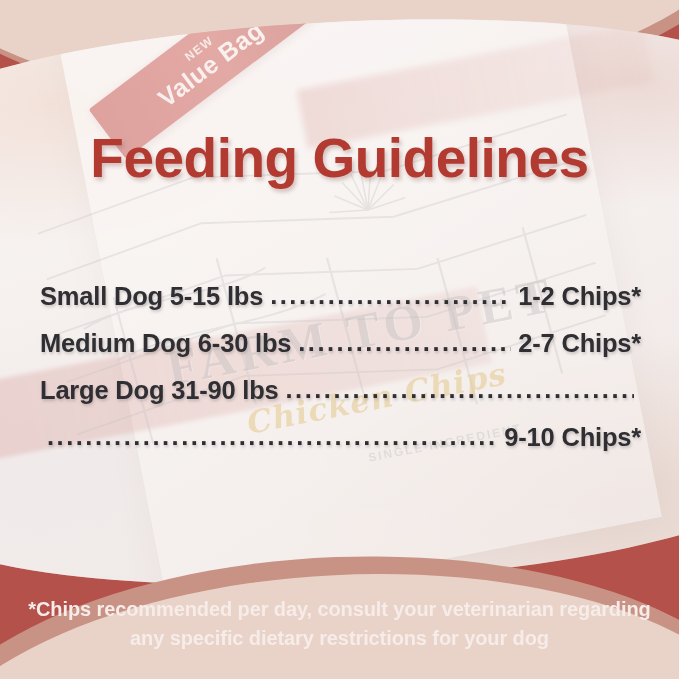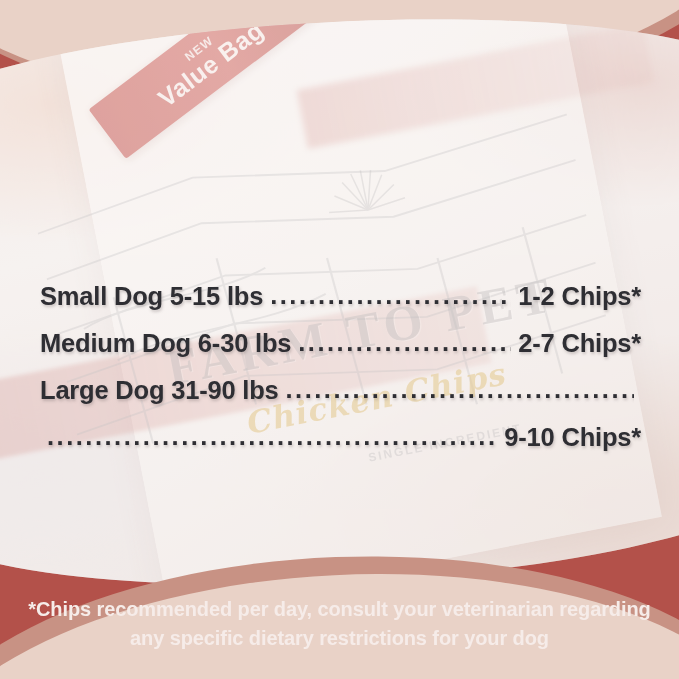--- a/index.html
+++ b/index.html
@@ -354,20 +354,21 @@
 
     </div>
     <div class="photo-wash"></div>
   </div>
 
   <div class="band band-salmon-bot"></div>
   <div class="band band-peach-bot"></div>
 
   <div class="content">
 
+    <div class="title">Feeding Guidelines</div>
 
     <div class="rows">
 
       <div class="row">
         <span class="row-label">Small Dog 5-15 lbs</span>
         <span class="row-dots">..........................................................</span>
         <span class="row-value">1-2 Chips*</span>
       </div>
 
       <div class="row">

